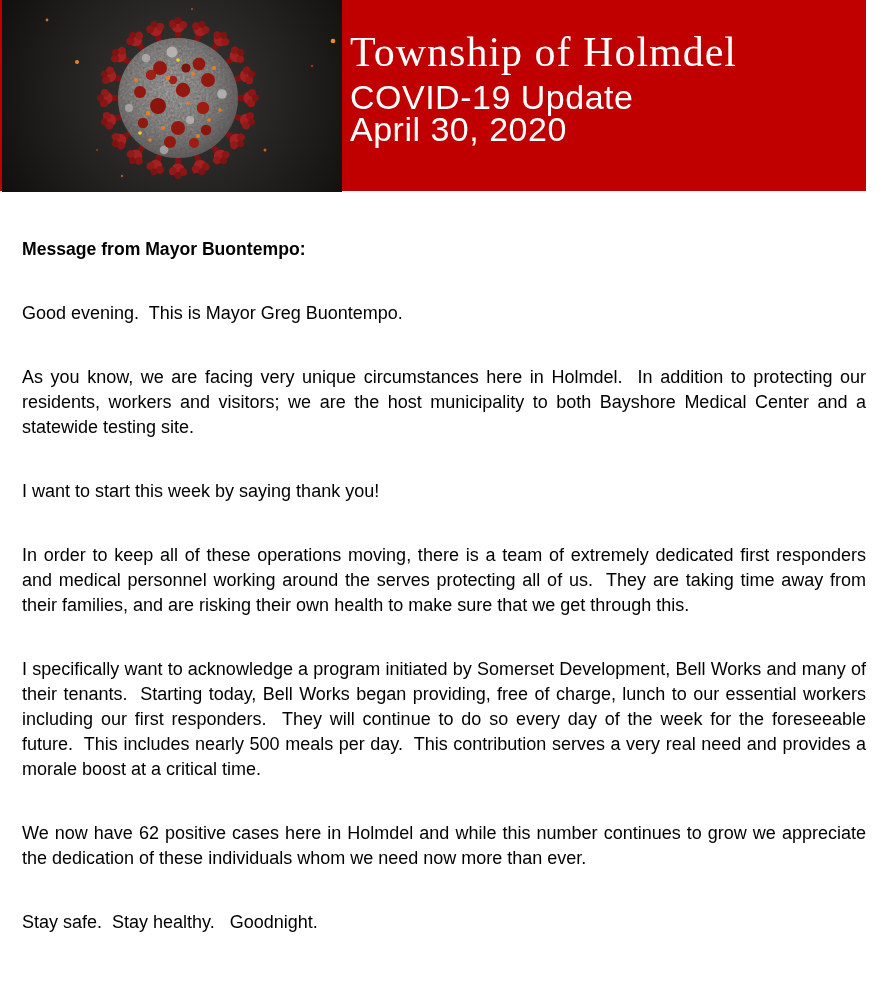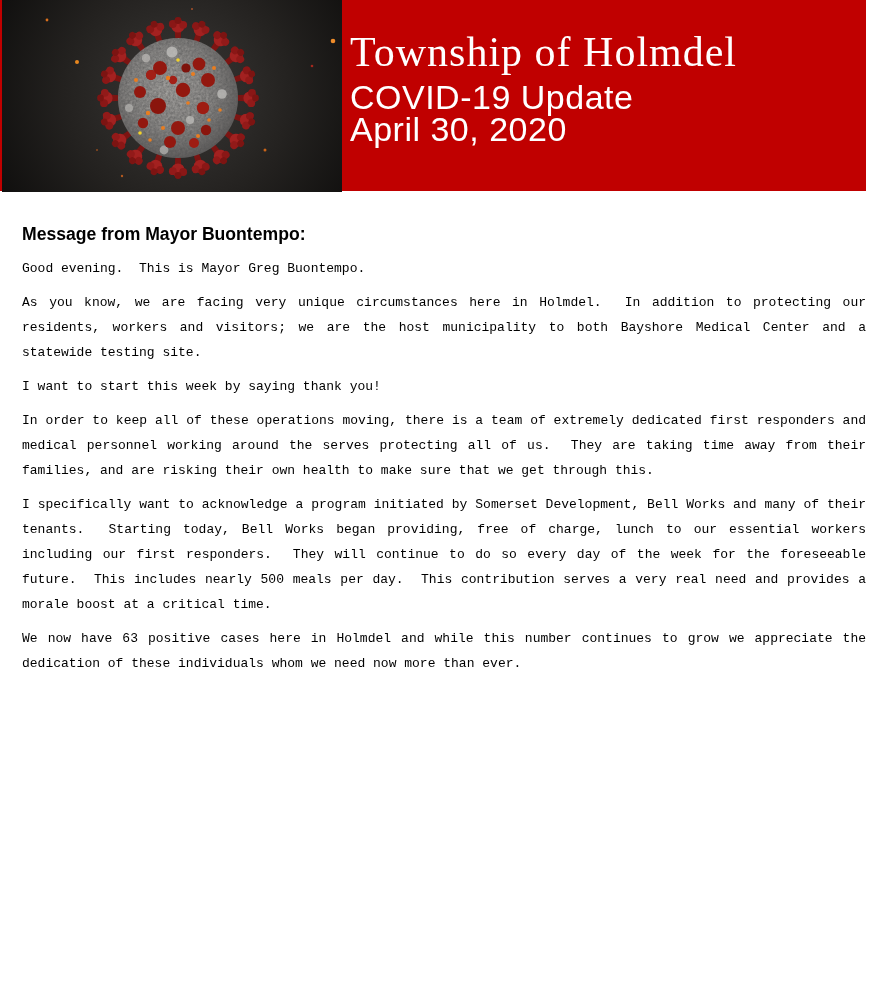--- a/index.html
+++ b/index.html
@@ -27,30 +27,29 @@
   }
   .banner-subtitle { margin-top: 4px; }
   .photo {
     position: absolute; left: 2px; top: 0; width: 340px; height: 192px;
     background: radial-gradient(circle at 52% 48%, #3a3836 0%, #242220 55%, #100f0e 100%);
     overflow: hidden;
   }
   .photo svg { display: block; width: 340px; height: 192px; }
 
   
-  .content { padding: 30px 23px 30px 22px; }
+  .content { padding: 45px 23px 30px 22px; }
   .heading {
     font-weight: bold; font-size: 17.6px; line-height: 25px;
     white-space: pre-wrap;
   }
   .para {
-    font-size: 13px; line-height: 25px;
+    font-size: 18px; line-height: 25px;
     text-align: justify; white-space: pre-wrap;
-    margin-top: 9px;
-    font-family: Liberation Mono, monospace;
+    margin-top: 39px;
   }
 </style>
 </head>
 <body>
 
 <div class="page">
 
   <header class="header">
 
     <div class="banner">
@@ -166,16 +165,17 @@
 
   </header>
 
   <main class="content">
     <p class="heading">Message from Mayor Buontempo:</p>
     <p class="para">Good evening.  This is Mayor Greg Buontempo.</p>
     <p class="para">As you know, we are facing very unique circumstances here in Holmdel.  In addition to protecting our residents, workers and visitors; we are the host municipality to both Bayshore Medical Center and a statewide testing site.</p>
     <p class="para">I want to start this week by saying thank you!</p>
     <p class="para">In order to keep all of these operations moving, there is a team of extremely dedicated first responders and medical personnel working around the serves protecting all of us.  They are taking time away from their families, and are risking their own health to make sure that we get through this.</p>
     <p class="para">I specifically want to acknowledge a program initiated by Somerset Development, Bell Works and many of their tenants.  Starting today, Bell Works began providing, free of charge, lunch to our essential workers including our first responders.  They will continue to do so every day of the week for the foreseeable future.  This includes nearly 500 meals per day.  This contribution serves a very real need and provides a morale boost at a critical time.</p>
-    <p class="para">We now have 63 positive cases here in Holmdel and while this number continues to grow we appreciate the dedication of these individuals whom we need now more than ever.</p>
+    <p class="para">We now have 62 positive cases here in Holmdel and while this number continues to grow we appreciate the dedication of these individuals whom we need now more than ever.</p>
+    <p class="para">Stay safe.  Stay healthy.   Goodnight.</p>
   </main>
 
 </div>
 
 </body></html>

